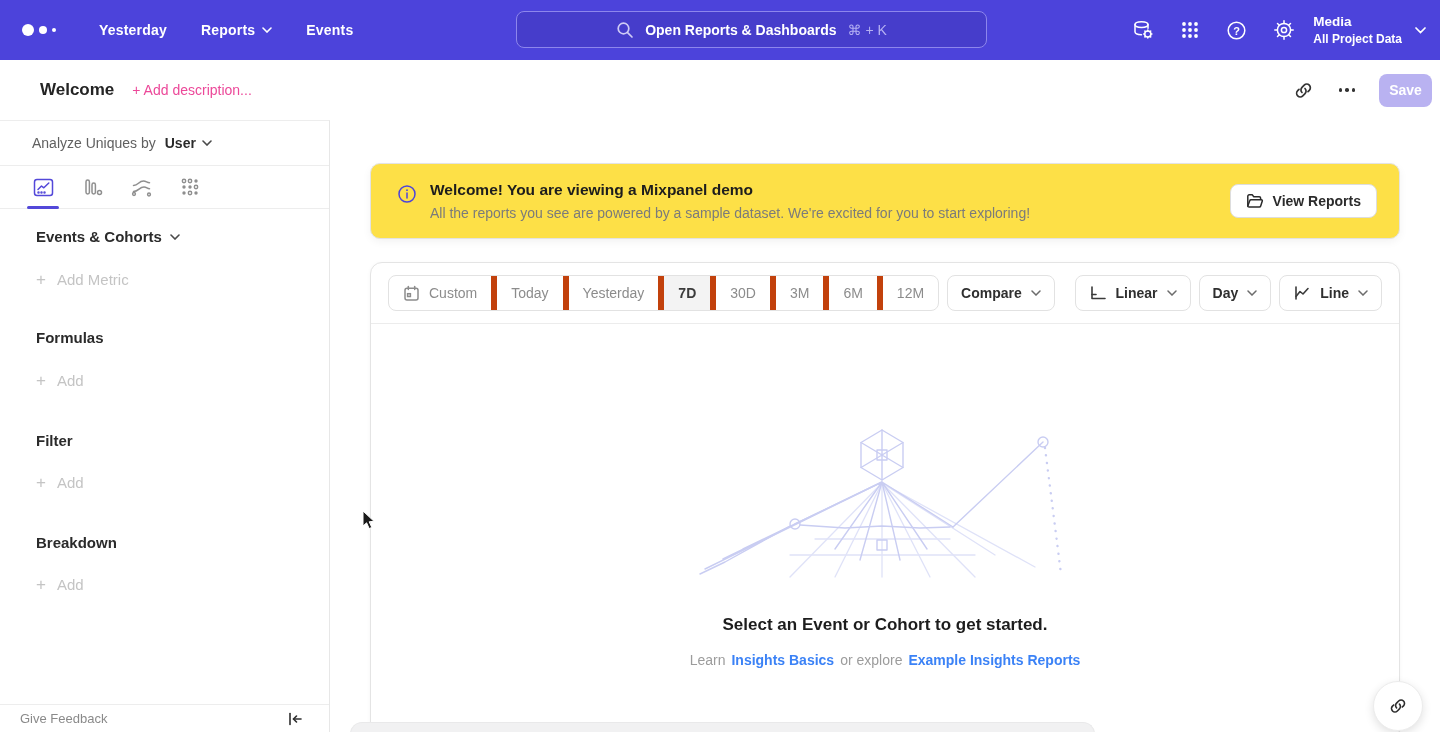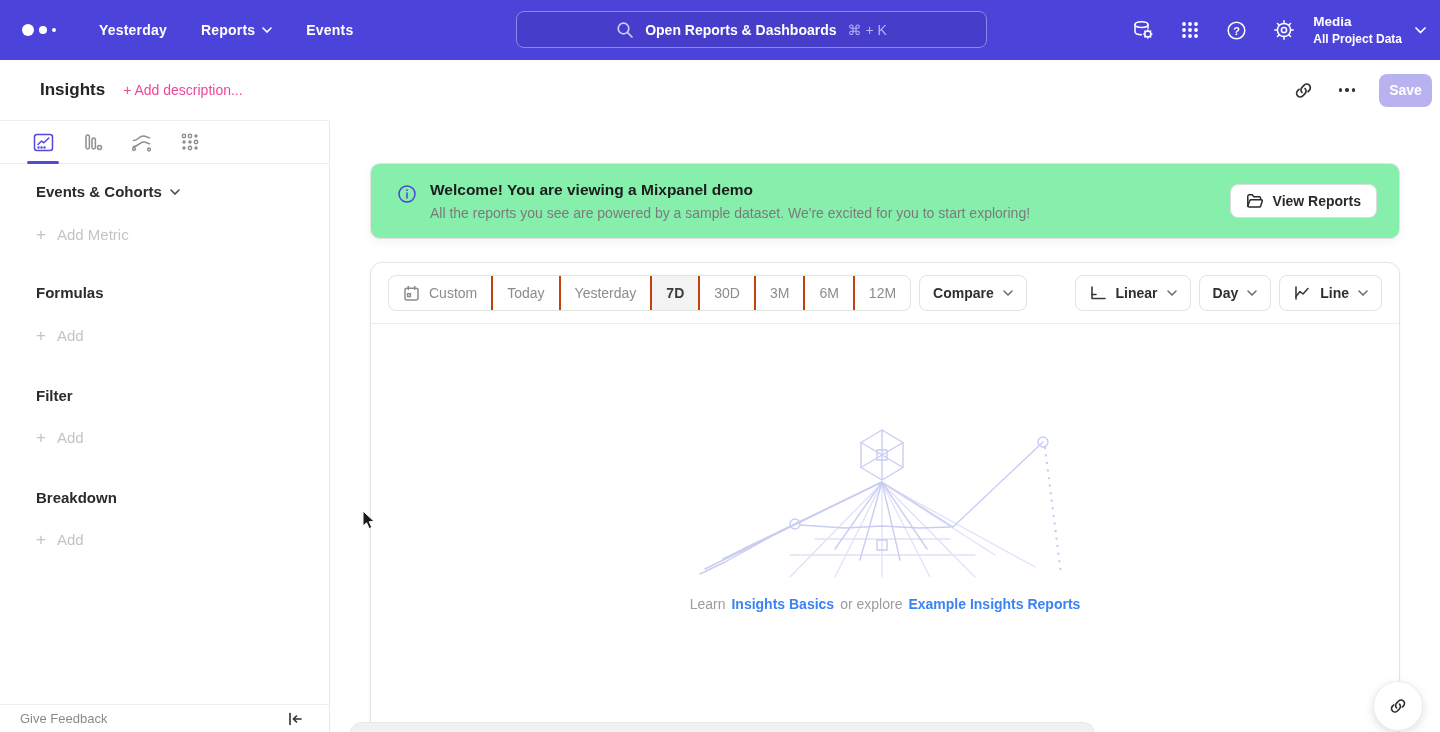--- a/index.html
+++ b/index.html
@@ -57,38 +57,38 @@
   .plus{font-size:17px;line-height:1;color:#c4c4c4}
   .mt-events{margin-top:19px}.mt-addmetric{margin-top:26px}.mt-formulas{margin-top:41px}
   .mt-add1{margin-top:26px}.mt-filter{margin-top:43px}.mt-add2{margin-top:25px}
   .mt-breakdown{margin-top:43px}.mt-add3{margin-top:25px}
   .sidebar-footer{position:absolute;bottom:0;left:0;right:0;height:27px;border-top:1px solid #ededed;
                   display:flex;align-items:center;justify-content:space-between;padding:0 26px 0 20px;
                   font-size:13px;color:#8a8a8a}
   .collapse-btn{color:#2f2f2f;cursor:pointer}
 
   
-  .banner{position:absolute;left:370px;top:163px;width:1030px;height:76px;background:#86efac;
+  .banner{position:absolute;left:370px;top:163px;width:1030px;height:76px;background:#fde047;
           border:1px solid #e3e3e3;border-radius:10px;box-shadow:0 3px 8px rgba(0,0,0,.05);
           box-sizing:border-box;display:flex;align-items:flex-start;z-index:3}
   .banner-icon{margin:20px 0 0 26px;color:#4c43db}
   .banner-text{margin:17px 0 0 13px}
   .banner-title{font-size:15.5px;font-weight:700;color:#1d1d1d}
   .banner-sub{font-size:14px;color:#7b7b7b;margin-top:6px}
   .view-datasets{margin:20px 22px 0 auto;height:34px;border:1px solid #ddd;border-radius:8px;
                  background:#fff;display:flex;align-items:center;gap:9px;padding:0 15px;
                  font-size:14px;font-weight:600;color:#2b2b2b;font-family:inherit;cursor:pointer}
 
   .card{position:absolute;left:370px;top:262px;width:1030px;height:480px;background:#fff;
         border:1px solid #e4e4e4;border-radius:12px;box-sizing:border-box;
         box-shadow:0 1px 4px rgba(0,0,0,.04);z-index:2}
   .controls{height:60px;display:flex;align-items:center;padding:0 17px;border-bottom:1px solid #ececec}
   .seg{display:flex;height:36px;border:1px solid #e2e2e2;border-radius:8px;overflow:hidden;box-sizing:border-box}
   .seg-item{display:flex;align-items:center;gap:9px;padding:0 14px;font-size:14px;color:#8c8c8c;
-            border-left:2px solid #c2410c;cursor:pointer;white-space:nowrap}
+            border-left:6px solid #c2410c;cursor:pointer;white-space:nowrap}
   .seg-item:first-child{border-left:none}
   .seg-item.active{background:#f3f3f3;color:#3b3b3b;font-weight:600}
   .ctrl-btn{height:36px;border:1px solid #e2e2e2;border-radius:8px;background:#fff;display:flex;
             align-items:center;gap:9px;padding:14px 13px;font-size:14px;color:#2f2f2f;font-weight:600;
             font-family:inherit;cursor:pointer;box-sizing:border-box}
   .compare{margin-left:8px}
   .controls-right{margin-left:auto;display:flex;gap:8px}
   .chev{color:#6c6c6c}
 
   .empty{text-align:center;margin-top:103px}
@@ -174,41 +174,50 @@
         <div class="pscope">All Project Data</div>
       </div>
       <svg width="11" height="7" viewBox="0 0 11 7" fill="none" stroke="#fff" stroke-width="1.7" stroke-linecap="round">
           <polyline points="1,1 5.5,5.5 10,1"></polyline>
         </svg>
     </div>
   </div>
 </header>
 
 <div class="header-row">
-  <span class="rtitle">Insights</span>
+  <span class="rtitle">Welcome</span>
   <span class="rdesc">+ Add description...</span>
   <div class="header-actions">
     <span class="h-icon">
       <svg width="19" height="19" viewBox="0 0 19 19" fill="none" stroke="#333" stroke-width="1.7" stroke-linecap="round" stroke-linejoin="round">
         <path d="M8 11.5a3.6 3.6 0 0 1 0-5.1l2.2-2.2a3.6 3.6 0 0 1 5.1 5.1l-1.3 1.3"></path>
         <path d="M11 7.5a3.6 3.6 0 0 1 0 5.1l-2.2 2.2a3.6 3.6 0 0 1-5.1-5.1L5 8.4"></path>
       </svg>
     </span>
     <span class="h-icon">
       <span class="dots3">
           <i></i>
           <i></i>
           <i></i>
         </span>
     </span>
     <button class="save-btn">Save</button>
   </div>
 </div>
 
 <aside class="sidebar">
+  <div class="analyze-row">
+    <span>Analyze Uniques by</span>
+    <span class="analyze-value">
+      <span>User</span>
+      <svg width="10" height="6" viewBox="0 0 10 6" fill="none" stroke="#4a4a4a" stroke-width="1.6" stroke-linecap="round">
+          <polyline points="1,1 5,5 9,1"></polyline>
+        </svg>
+    </span>
+  </div>
 
   <div class="tab-row">
     <span class="tab active">
       <svg width="23" height="23" viewBox="0 0 23 23" fill="none" stroke="currentColor" stroke-width="1.5" stroke-linecap="round" stroke-linejoin="round">
         <rect x="2.5" y="3.5" width="18" height="16" rx="2.5"></rect>
         <polyline points="6,13.5 9.5,10 11.8,11.8 16.8,7"></polyline>
         <circle cx="6.5" cy="16.5" r=".5" fill="currentColor"></circle>
           <circle cx="9.5" cy="16.5" r=".5" fill="currentColor"></circle>
           <circle cx="12.5" cy="16.5" r=".5" fill="currentColor"></circle>
       </svg>
@@ -386,20 +395,21 @@
         <path d="M95 99L30 135L5 147"></path>
         <polyline points="105,98 150,101 187,99 225,101 255,100"></polyline>
         <circle cx="100" cy="97" r="5"></circle>
         <path d="M187 55L100 97"></path>
         <polyline points="258,100 348,15"></polyline>
         <circle cx="348" cy="15" r="5"></circle>
         <rect x="182" y="113" width="10" height="10"></rect>
       </g>
       <path d="M350 21C354 52 362 115 366 147" stroke="#c9cdf2" stroke-width="2.4" stroke-linecap="round" stroke-dasharray="0.1 7.5"></path>
     </svg>
+    <div class="empty-title">Select an Event or Cohort to get started.</div>
     <div class="empty-sub">
       <span>Learn</span><a>Insights Basics</a><span>or explore</span><a>Example Insights Reports</a>
     </div>
   </div>
 </section>
 
 <div class="bottom-bar"></div>
 
 <div class="fab">
   <svg width="18" height="18" viewBox="0 0 19 19" fill="none" stroke="currentColor" stroke-width="1.7" stroke-linecap="round" stroke-linejoin="round">

